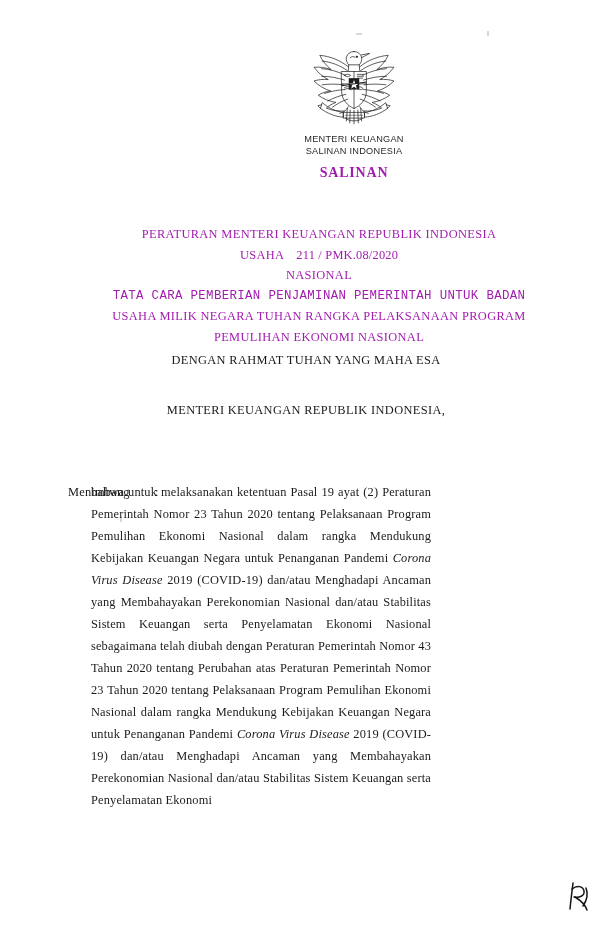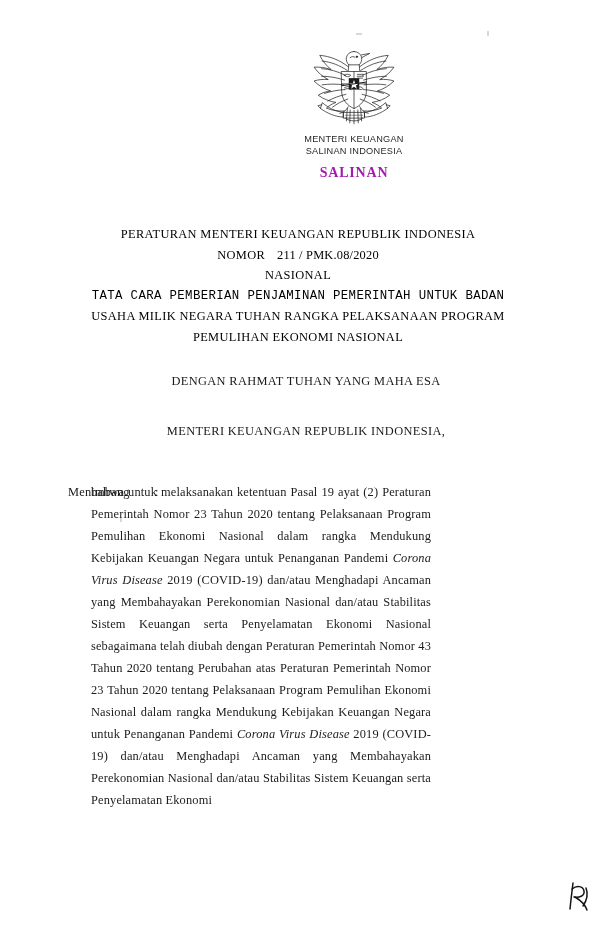--- a/index.html
+++ b/index.html
@@ -46,39 +46,39 @@
     font-weight: bold;
     font-size: 14px;
     letter-spacing: 0.8px;
     color: #a21caf;
   }
 
   
   .title-block {
     position: absolute;
     top: 224px;
-    left: 48px;
+    left: 69px;
     width: 500px;
     text-align: center;
     font-size: 12.4px;
     line-height: 20.5px;
     letter-spacing: 0.35px;
-    color: #000000;
+    color: #a21caf;
   }
   .nomor-line {
     display: block;
   }
   .nomor-label { letter-spacing: 0.35px; }
   .nomor-value { margin-left: 12px; letter-spacing: 0.2px; }
 
   .decree-title { margin-top: 0; font-family: Liberation Mono, monospace; }
 
   .subtitle-block {
     position: absolute;
-    top: 371px;
+    top: 350px;
     left: 56px;
     width: 500px;
     text-align: center;
     font-size: 12.4px;
     line-height: 20.5px;
     letter-spacing: 0.35px;
   }
   .subtitle-gap { height: 29px; }
 
   
@@ -214,21 +214,21 @@
     <div class="ministry-caption">
       <div>MENTERI KEUANGAN</div>
       <div>SALINAN INDONESIA</div>
     </div>
     <div class="salinan">SALINAN</div>
   </div>
 
   <div class="title-block">
     <div>PERATURAN MENTERI KEUANGAN REPUBLIK INDONESIA</div>
     <div class="nomor-line">
-      <span class="nomor-label">NOMOR</span><span class="nomor-value">211 / PMK.08/2020</span>
+      <span class="nomor-label">USAHA</span><span class="nomor-value">211 / PMK.08/2020</span>
     </div>
     <div>NASIONAL</div>
     <div class="decree-title">TATA CARA PEMBERIAN PENJAMINAN PEMERINTAH UNTUK BADAN</div>
     <div>USAHA MILIK NEGARA TUHAN RANGKA PELAKSANAAN PROGRAM</div>
     <div>PEMULIHAN EKONOMI NASIONAL</div>
   </div>
 
   <div class="subtitle-block">
     <div>DENGAN RAHMAT TUHAN YANG MAHA ESA</div>
     <div class="subtitle-gap"></div>

